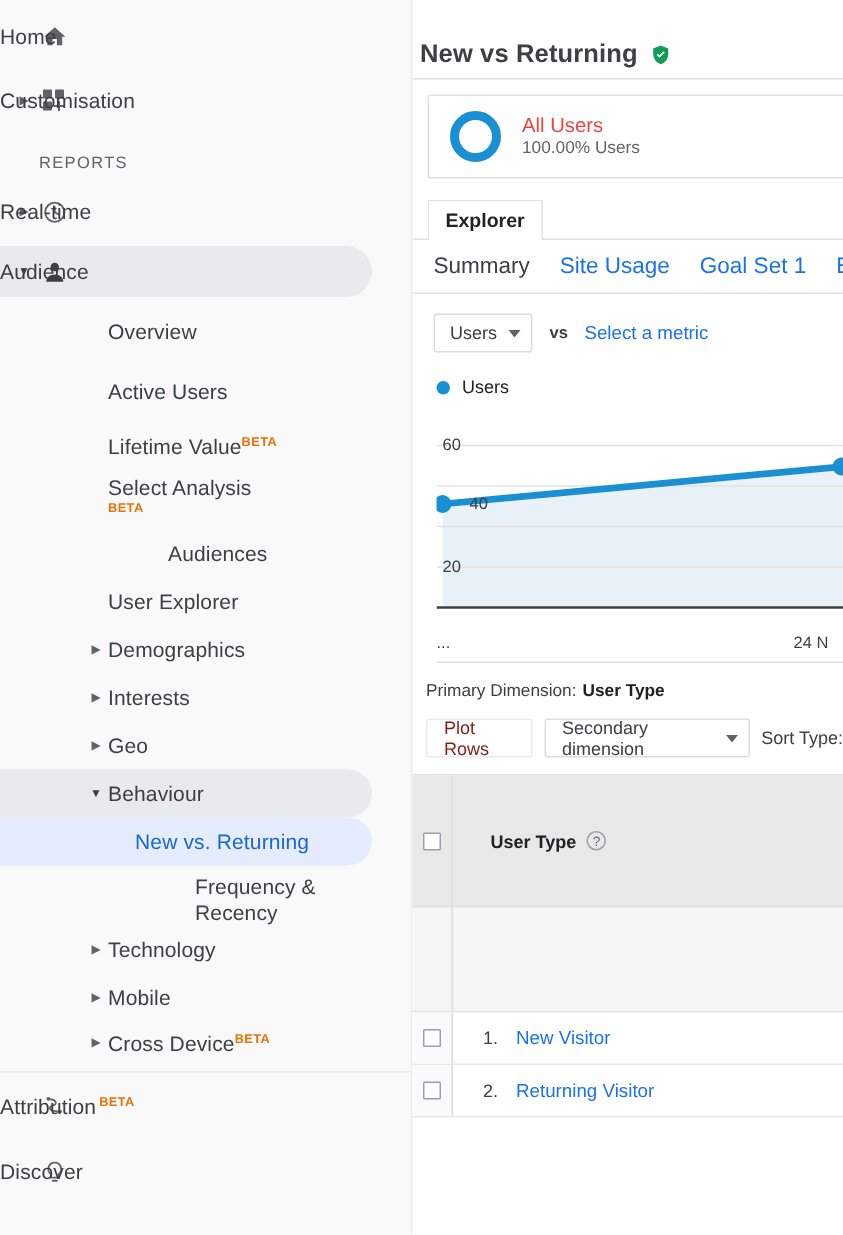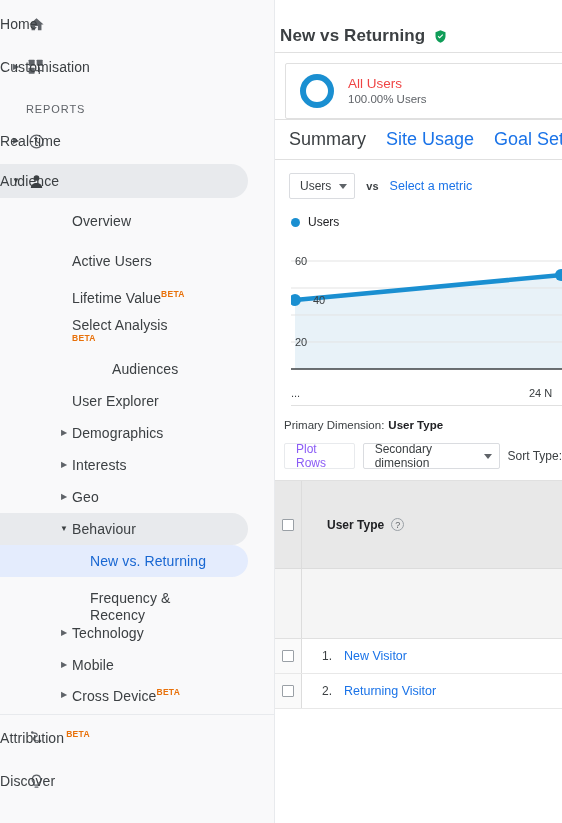--- a/index.html
+++ b/index.html
@@ -99,21 +99,21 @@
   .tab-main {
     border: 1px solid #e0e0e0; border-bottom: none; background: #fff;
     font-size: 13px; font-weight: bold; color: #202124;
     padding: 5px 11px 6px 11px; border-radius: 2px 2px 0 0;
     position: relative; top: 1px;
   }
   .tabs-underline { height: 1px; background: #e0e0e0; width: 100%; }
 
   .subtabs-row {
     display: flex; align-items: center; gap: 20px;
-    padding: 9px 0 9px 14px; font-size: 18px;
+    padding: 9px 0 9px 14px; font-size: 15px;
   }
   .subtab { color: #1a73e8; white-space: nowrap; cursor: pointer; }
   .subtab.active { color: #3c4043; }
   .subtabs-sep { height: 1px; background: #e0e0e0; width: 100%; }
 
   .metric-row {
     display: flex; align-items: center; gap: 11px;
     padding: 13px 0 0 14px;
   }
   .metric-select {
@@ -152,21 +152,21 @@
   }
   .primary-dim-value { font-weight: bold; color: #202124; }
 
   .controls-row {
     display: flex; align-items: center; gap: 8px;
     padding: 12px 0 11px 9px;
   }
   .btn-disabled {
     border: 1px solid #e8eaed; border-radius: 2px; background: #fff;
     height: 26px; padding: 0 11px; display: flex; align-items: center;
-    font-size: 12px; color: #8b5cf6;
+    font-size: 12px; color: #7f1d1d;
   }
   .btn-select {
     border: 1px solid #dadce0; border-radius: 2px; background: #fff;
     height: 26px; padding: 0 7px 0 11px; display: flex; align-items: center;
     gap: 12px; font-size: 12px; color: #3c4043; cursor: pointer;
   }
   .sort-label { font-size: 12px; color: #3c4043; white-space: nowrap; }
 
   
   .tbl { width: 100%; border-top: 1px solid #e0e0e0; }
@@ -304,21 +304,21 @@
       <div class="pill grey" style="top:0; height:32px; border-radius:0 16px 16px 0;"></div>
       <span class="nav-arrow down" style="left:58px;">▼</span>
       <span class="nav-label" style="margin-left:72px;">Behaviour</span>
     </div>
 
     <div class="nav-row" style="height:32px;">
       <div class="pill blue" style="top:0; height:32px; border-radius:0 16px 16px 0;"></div>
       <span class="nav-label" style="margin-left:90px; color:#1967d2;">New vs. Returning</span>
     </div>
 
-    <div class="nav-row" style="height:40px; align-items:center; padding-top:19px;">
+    <div class="nav-row" style="height:40px; align-items:flex-end; padding-top:19px;margin-left:40px;">
       <span class="nav-label" style="margin-left:90px; line-height:17px;">
         <span>Frequency &amp;</span><br>
         <span>Recency</span>
       </span>
     </div>
 
 
     <div class="nav-row" style="height:32px;">
       <span class="nav-arrow" style="left:58px;">▶</span>
       <span class="nav-label" style="margin-left:72px;">Technology</span>
@@ -377,20 +377,23 @@
     <div class="title-sep"></div>
 
     <div class="segment-bar">
       <div class="seg-donut"></div>
       <div>
         <div class="seg-name">All Users</div>
         <div class="seg-sub">100.00% Users</div>
       </div>
     </div>
 
+    <div class="tabs-row">
+      <div class="tab-main">Explorer</div>
+    </div>
     <div class="tabs-underline"></div>
 
     <div class="subtabs-row">
       <span class="subtab active">Summary</span>
       <span class="subtab">Site Usage</span>
       <span class="subtab">Goal Set 1</span>
       <span class="subtab">E-commerce</span>
     </div>
     <div class="subtabs-sep"></div>
 

